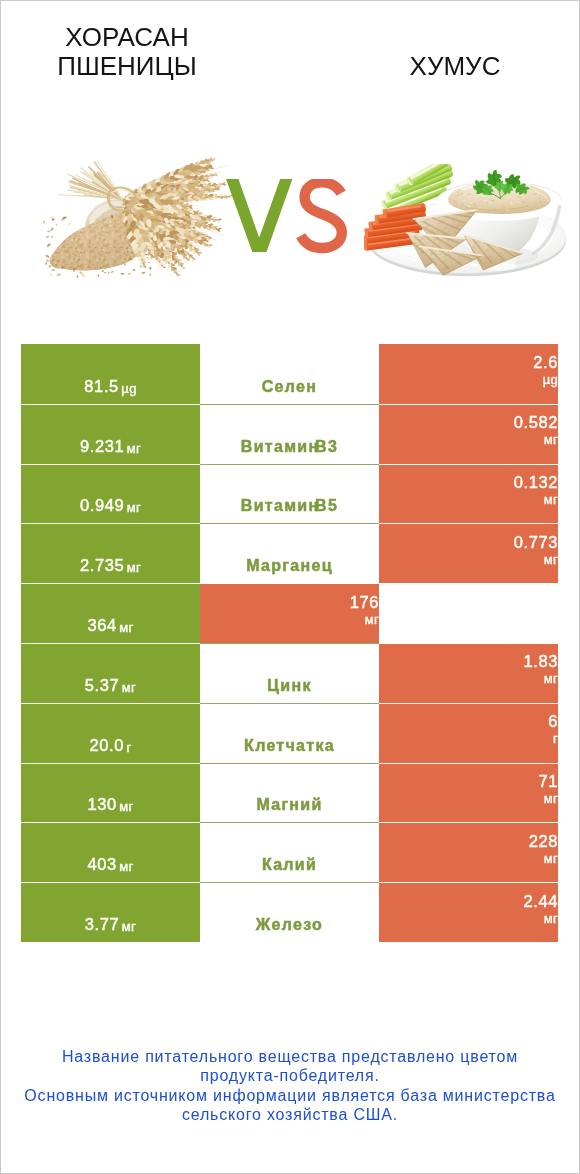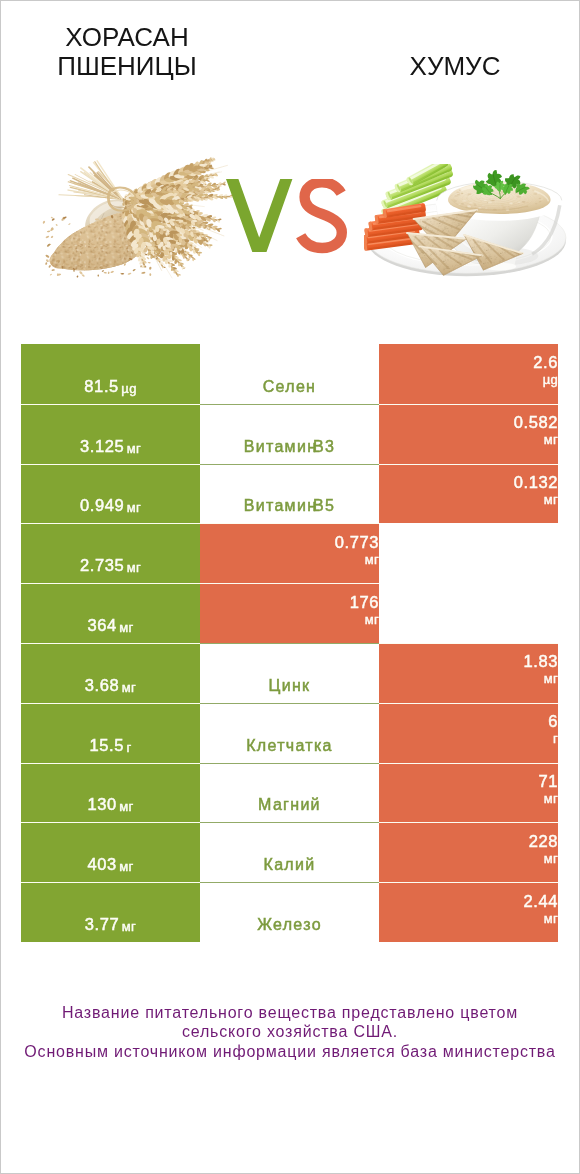--- a/index.html
+++ b/index.html
@@ -20,27 +20,27 @@
   
   .hero{position:absolute;left:0;top:140px;width:578px;height:160px;}
   .img-wheat{position:absolute;left:36px;top:5px;width:222px;height:136px;}
   .img-hummus{position:absolute;left:363px;top:23px;width:205px;height:115px;}
   .vs{position:absolute;left:225px;top:178px;width:122px;height:76px;}
   
   .table{position:absolute;left:20px;top:343px;width:537px;}
   .row{display:flex;height:59.8px;}
   .cell{display:flex;align-items:flex-end;justify-content:center;box-sizing:border-box;padding-bottom:8px;}
   .cell-left{width:179px;background:#82a532;color:#fdfdf7;border-top:1px solid #fdfdf2;}
-  .cell-mid{width:179px;background:#fff;color:#7d9b3f;font-weight:400;font-size:16px;letter-spacing:1.3px;word-spacing:-10px;-webkit-text-stroke:.5px #7d9b3f;border-top:1px solid #93ab68;}
+  .cell-mid{width:179px;background:#fff;color:#7d9b3f;font-weight:700;font-size:16px;letter-spacing:1.3px;word-spacing:-10px;-webkit-text-stroke:.5px #7d9b3f;border-top:1px solid #93ab68;}
   .cell-right{width:179px;background:#e06b49;color:#fdfdf7;border-top:1px solid #fdfdf2;flex-direction:column;}
   .row:first-child .cell{border-top:0;}
   .num{font-size:16.5px;font-weight:400;letter-spacing:.6px;-webkit-text-stroke:.5px currentColor;}
   .unit{font-size:13px;font-weight:400;letter-spacing:.3px;margin-left:2.5px;-webkit-text-stroke:.45px currentColor;}
   
-  .footer{position:absolute;left:0;top:1002px;width:578px;text-align:center;color:#701a75;font-size:16px;line-height:19.3px;letter-spacing:.8px;}
+  .footer{position:absolute;left:0;top:1046px;width:578px;text-align:center;color:#1d4ed8;font-size:16px;line-height:19.3px;letter-spacing:.8px;}
 </style>
 </head>
 <body>
 
 <div class="page">
 
   <div class="titles">
     <div class="title title-left">
       <div>ХОРАСАН</div>
       <div>ПШЕНИЦЫ</div>
@@ -2295,21 +2295,21 @@
         <div class="cell cell-mid">
           <span>Селен</span>
         </div>
         <div class="cell cell-right">
           <span class="num">2.6</span>
           <span class="unit">µg</span>
         </div>
       </div>
       <div class="row">
         <div class="cell cell-left">
-          <span class="num">3.125</span>
+          <span class="num">9.231</span>
           <span class="unit">мг</span>
         </div>
         <div class="cell cell-mid">
           <span>Витамин B3</span>
         </div>
         <div class="cell cell-right">
           <span class="num">0.582</span>
           <span class="unit">мг</span>
         </div>
       </div>
@@ -2324,51 +2324,54 @@
         <div class="cell cell-right">
           <span class="num">0.132</span>
           <span class="unit">мг</span>
         </div>
       </div>
       <div class="row">
         <div class="cell cell-left">
           <span class="num">2.735</span>
           <span class="unit">мг</span>
         </div>
+        <div class="cell cell-mid">
+          <span>Марганец</span>
+        </div>
         <div class="cell cell-right">
           <span class="num">0.773</span>
           <span class="unit">мг</span>
         </div>
       </div>
       <div class="row">
         <div class="cell cell-left">
           <span class="num">364</span>
           <span class="unit">мг</span>
         </div>
         <div class="cell cell-right">
           <span class="num">176</span>
           <span class="unit">мг</span>
         </div>
       </div>
       <div class="row">
         <div class="cell cell-left">
-          <span class="num">3.68</span>
+          <span class="num">5.37</span>
           <span class="unit">мг</span>
         </div>
         <div class="cell cell-mid">
           <span>Цинк</span>
         </div>
         <div class="cell cell-right">
           <span class="num">1.83</span>
           <span class="unit">мг</span>
         </div>
       </div>
       <div class="row">
         <div class="cell cell-left">
-          <span class="num">15.5</span>
+          <span class="num">20.0</span>
           <span class="unit">г</span>
         </div>
         <div class="cell cell-mid">
           <span>Клетчатка</span>
         </div>
         <div class="cell cell-right">
           <span class="num">6</span>
           <span class="unit">г</span>
         </div>
       </div>
@@ -2408,17 +2411,18 @@
         </div>
         <div class="cell cell-right">
           <span class="num">2.44</span>
           <span class="unit">мг</span>
         </div>
       </div>
     </div>
 
   <div class="footer">
       <div>Название питательного вещества представлено цветом</div>
+      <div>продукта-победителя.</div>
+      <div>Основным источником информации является база министерства</div>
       <div>сельского хозяйства США.</div>
-      <div>Основным источником информации является база министерства</div>
     </div>
 
 </div>
 
 </body></html>

